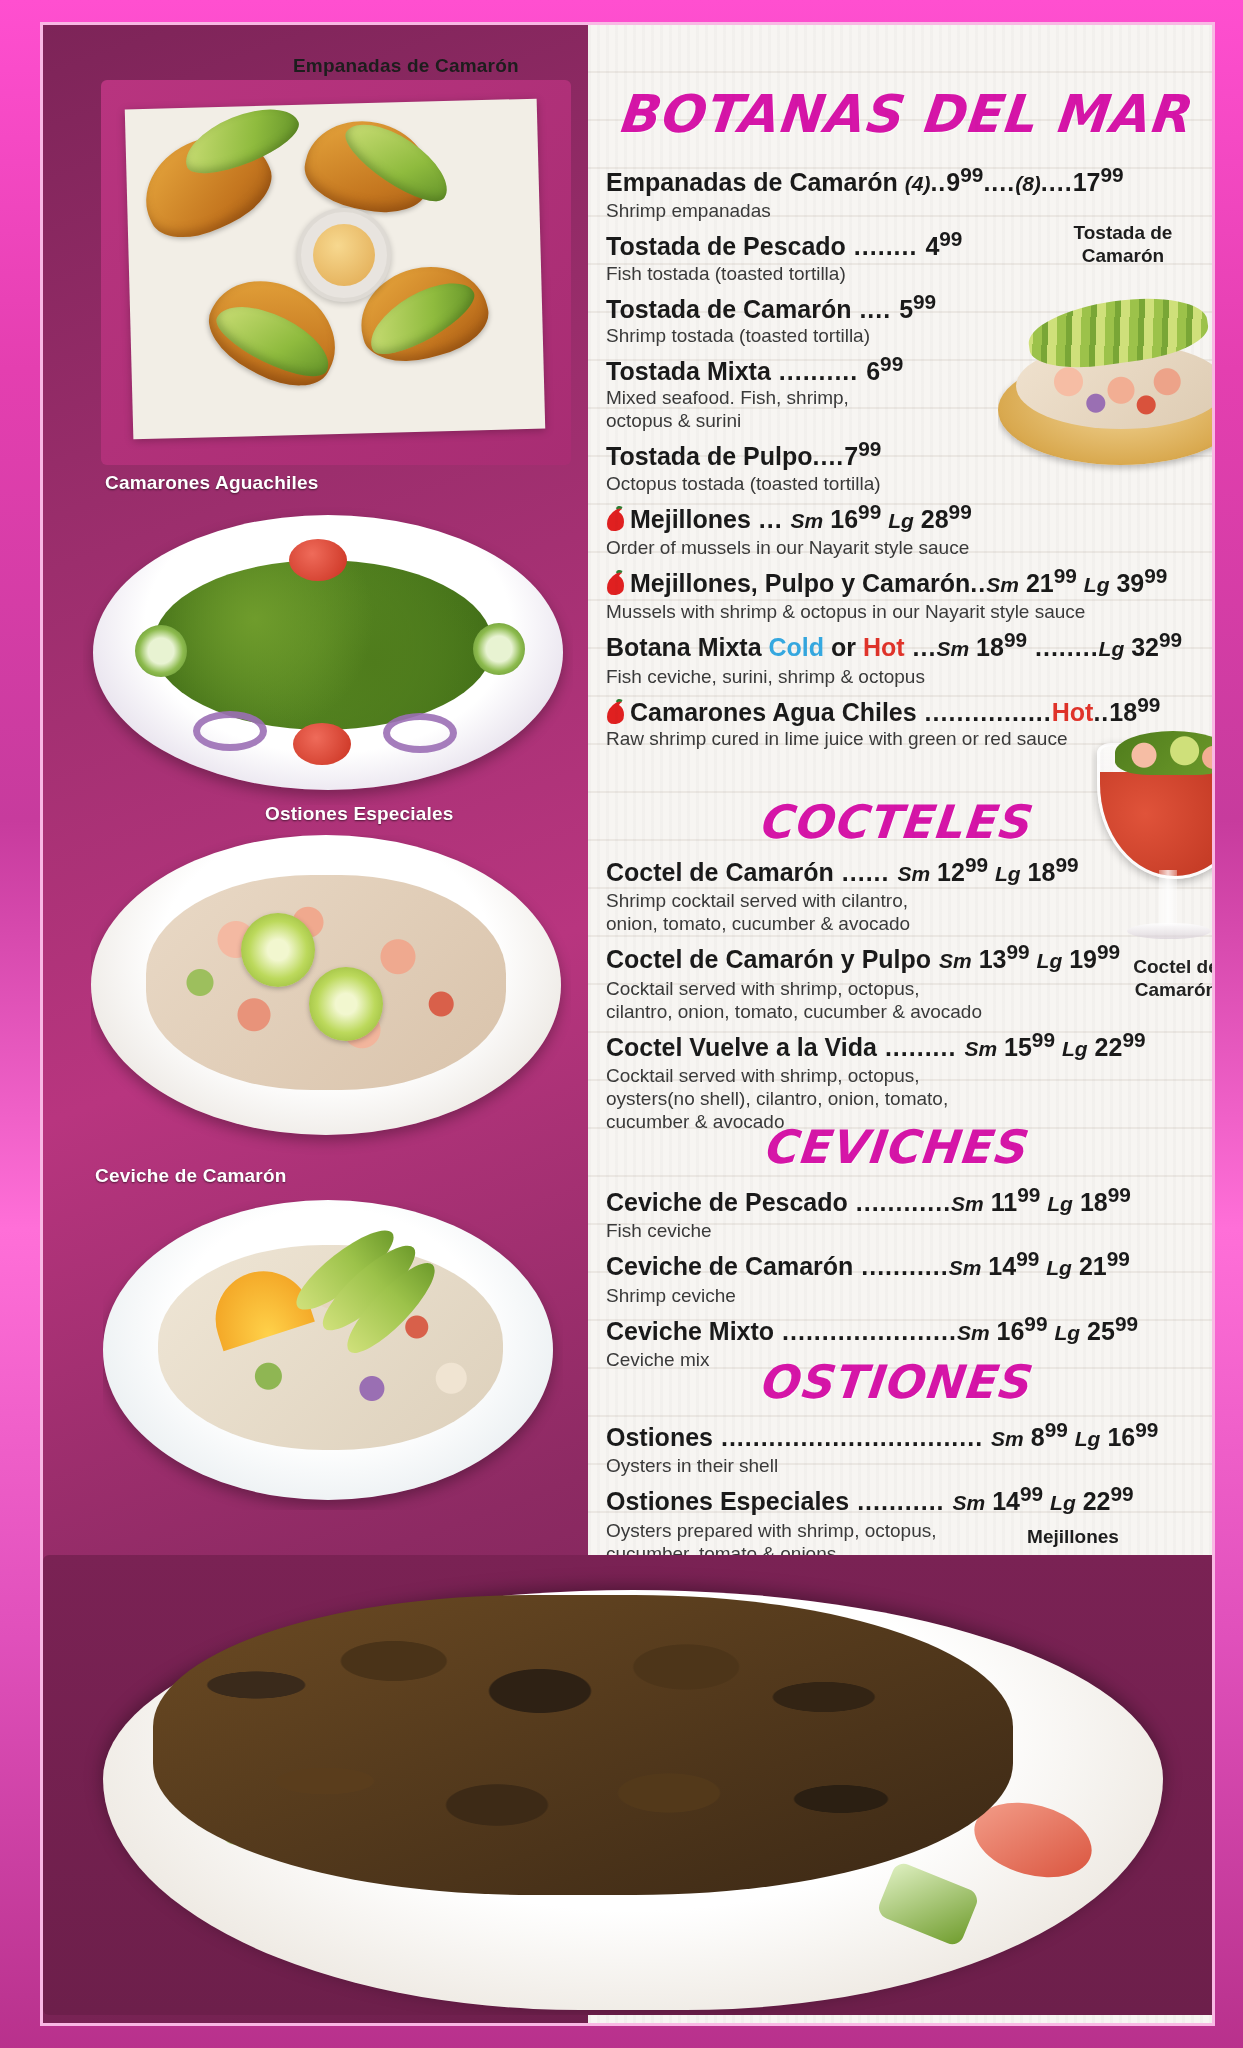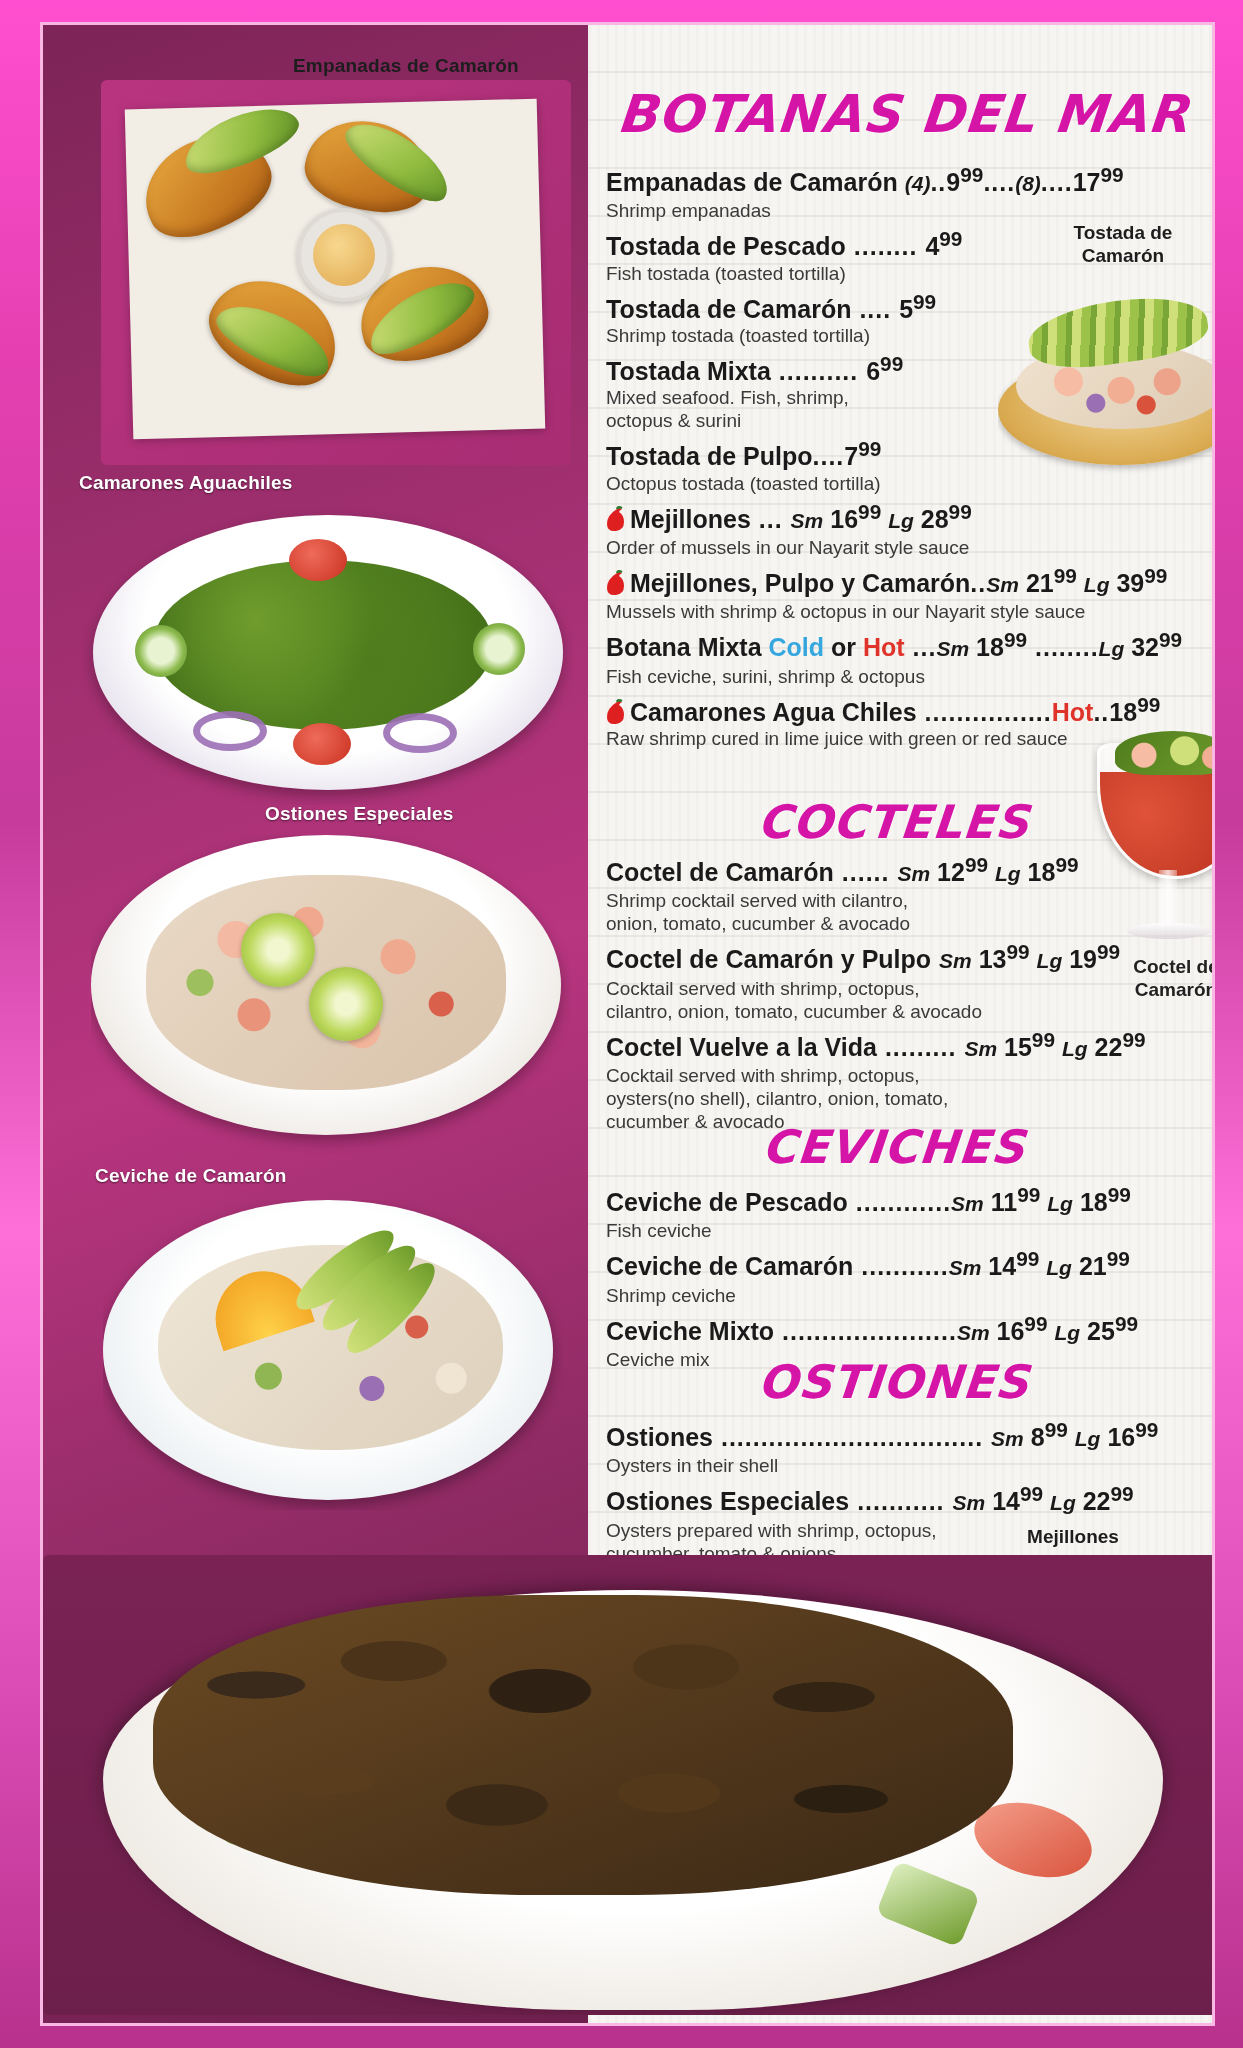--- a/index.html
+++ b/index.html
@@ -431,21 +431,21 @@
       <div class="photo" id="photo-aguachiles">
         <div class="plate-oval"></div>
         <div class="green-mound"></div>
         <div class="cuke" style="left:52px;  top:120px;"></div>
         <div class="cuke" style="left:390px; top:118px;"></div>
         <div class="tomato" style="left:206px; top:34px;"></div>
         <div class="tomato" style="left:210px; top:218px;"></div>
         <div class="onion-ring" style="left:110px; top:206px;"></div>
         <div class="onion-ring" style="left:300px; top:208px;"></div>
       </div>
-      <div class="photo-label" style="left:36px; top:447px;">Camarones Aguachiles</div>
+      <div class="photo-label" style="left:62px; top:447px;">Camarones Aguachiles</div>
 
       <div class="photo" id="photo-ostiones">
         <div class="plate-round"></div>
         <div class="shrimp-mix"></div>
         <div class="lime" style="left:150px; top:78px;"></div>
         <div class="lime" style="left:218px; top:132px;"></div>
       </div>
       <div class="photo-label" style="left:222px; top:778px;">Ostiones Especiales</div>
 
       <div class="photo" id="photo-ceviche">

